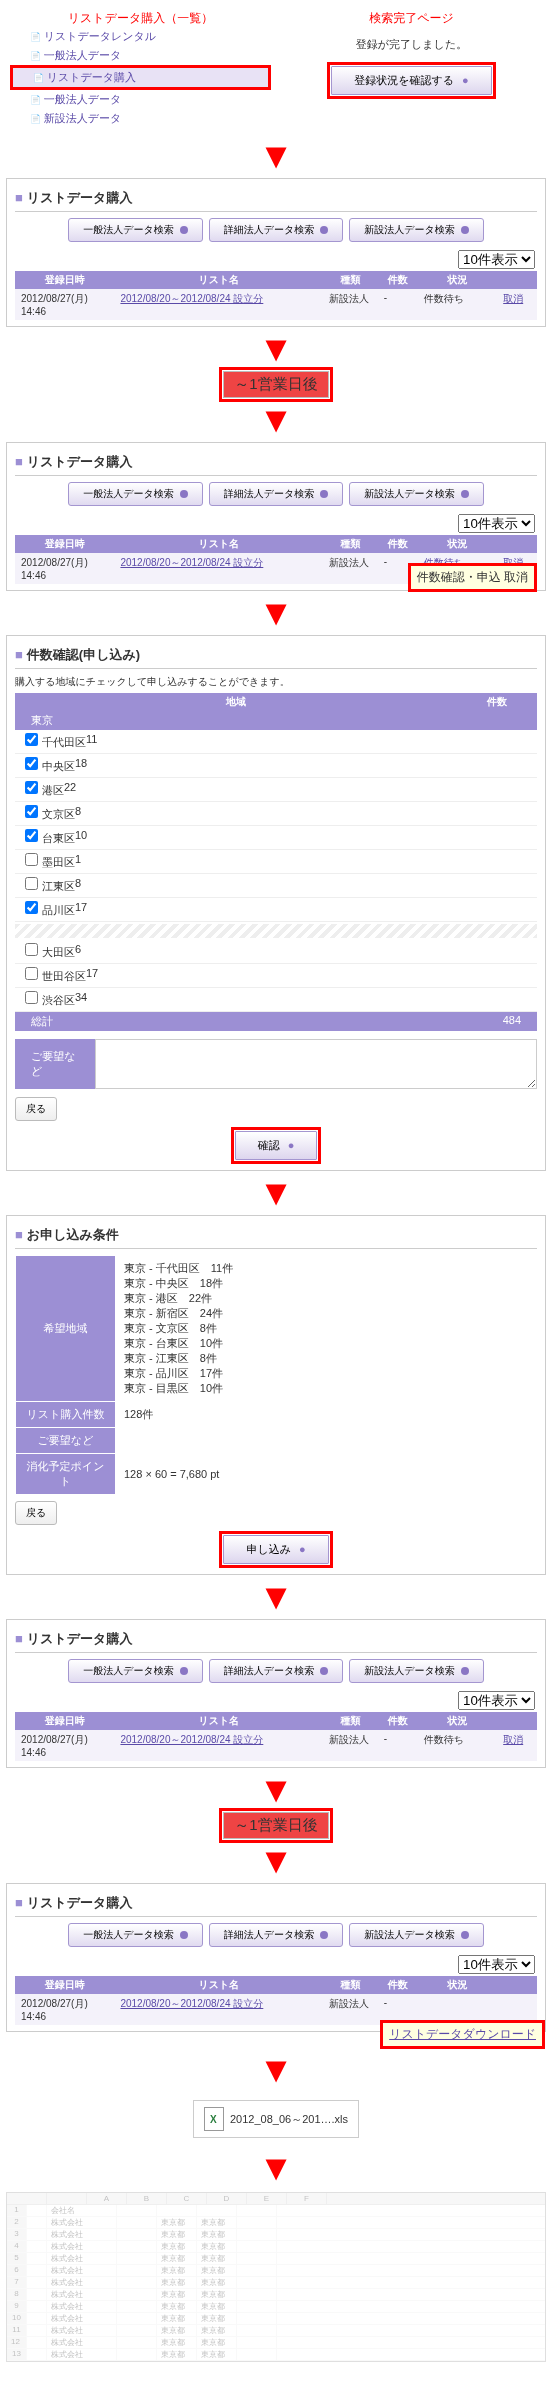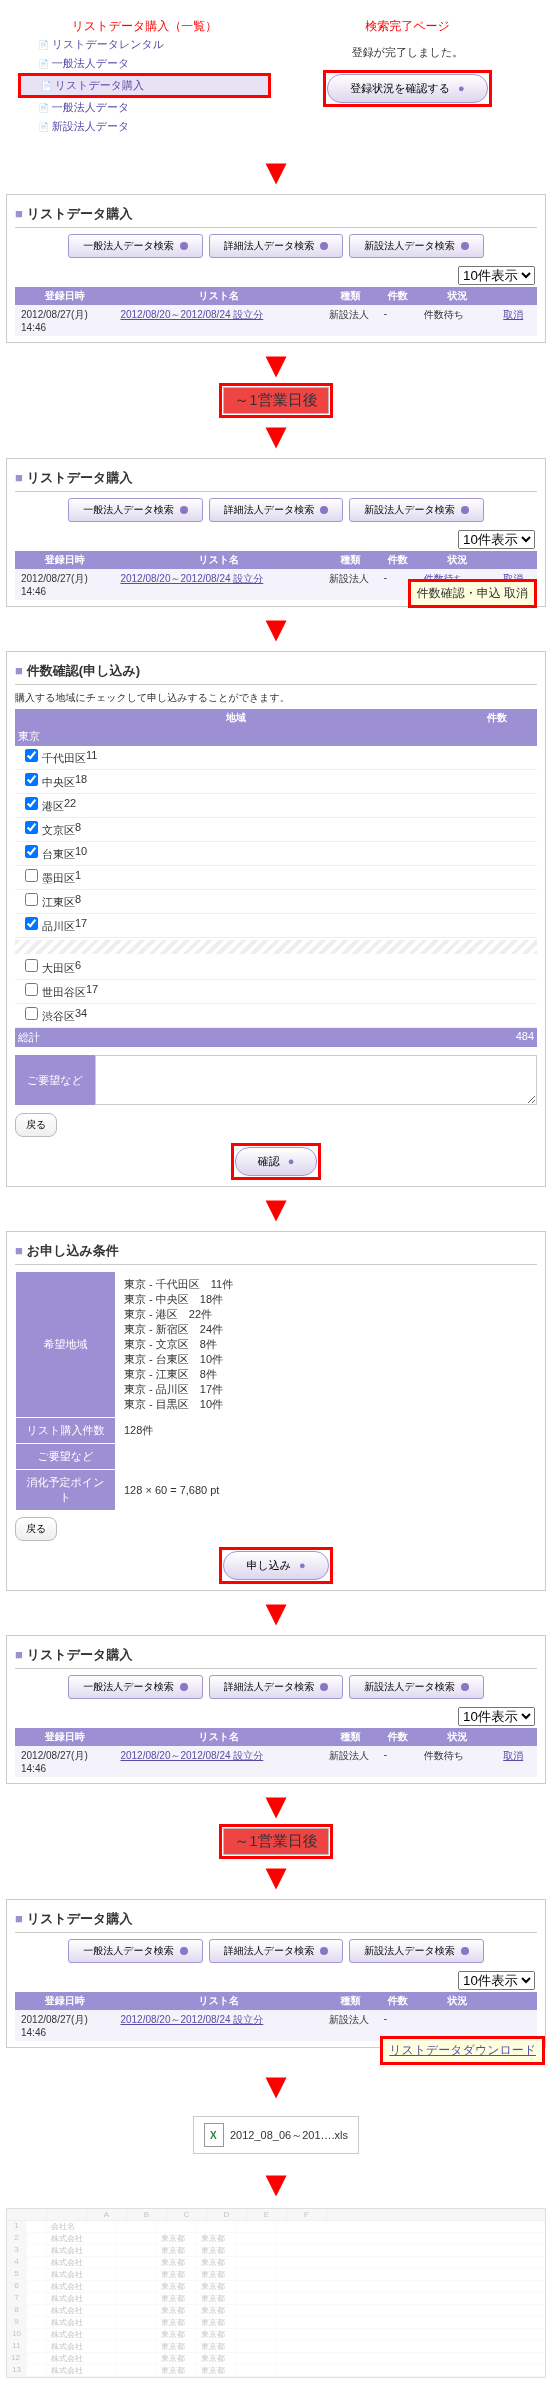--- a/index.html
+++ b/index.html
@@ -17,26 +17,26 @@
 .nav-list li{padding:2px 0 2px 20px;position:relative}
 .nav-list li::before{content:"📄 ";font-size:9px}
 .nav-list .sel{border:3px solid red;background:#e8e2f5}
 .arrow{color:red;font-size:36px;text-align:center;line-height:1}
 .tbl-hdr{display:flex;background:#9c8fd4;color:#fff;font-size:10px;font-weight:bold}
 .tbl-hdr>div{padding:2px 6px;text-align:center}
 .tbl-row{display:flex;font-size:10px;background:#f4f2fa}
 .tbl-row>div{padding:3px 6px}
 .link{color:#5a4aa8;text-decoration:underline;cursor:pointer}
 .yellow-box{background:#ef4444;border:1px solid #bbb;padding:3px 10px;font-size:15px;display:inline-block}
-.purple-block{background:#9c8fd4;color:#fff;padding:2px 3px;font-size:11px}
+.purple-block{background:#9c8fd4;color:#fff;padding:2px 16px;font-size:11px}
 .check{margin-right:4px}
 .region-row{display:flex;padding:3px 10px;border-bottom:1px solid #eee}
-.big-btn{background:linear-gradient(#fff,#ddd6ee);border:1px solid #a496d0;border-radius:14px;padding:6px 22px;font-size:11px;cursor:pointer;position:relative}
+.big-btn{background:linear-gradient(#fff,#ddd6ee);border:1px solid #a496d0;border-radius:1px;padding:6px 22px;font-size:11px;cursor:pointer;position:relative}
 .big-btn::after{content:"●";color:#8a76c4;margin-left:8px}
-.back-btn{background:linear-gradient(#fff,#eee);border:1px solid #bbb;border-radius:8px;padding:4px 10px;font-size:10px;cursor:pointer}
+.back-btn{background:linear-gradient(#fff,#eee);border:1px solid #bbb;border-radius:3px;padding:4px 10px;font-size:10px;cursor:pointer}
 .cond-tbl{width:100%;border-collapse:collapse;font-size:11px}
 .cond-tbl td{border:1px solid #fff;padding:5px 8px}
 .cond-tbl .lbl{background:#9c8fd4;color:#fff;width:100px;text-align:center}
 .dl-file{background:#fff;border:1px solid #ccc;padding:6px 10px;display:inline-flex;align-items:center;gap:6px;font-size:11px;margin:6px auto}
 .xls-ico{width:20px;height:24px;background:#fff;border:1px solid #999;position:relative;display:inline-block}
 .xls-ico::after{content:"X";color:#2a7e3e;font-weight:bold;font-size:10px;position:absolute;left:5px;top:6px}
 .ctx-menu{border:1px solid #aaa;background:#f7f7f7;font-size:11px;display:inline-block}
 .ctx-menu div{padding:3px 14px 3px 8px;border-bottom:1px solid #eee}
 .excel{border:1px solid #999;margin:6px;font-size:8px}
 .excel-hdr{display:flex;background:#e8e8e8;border-bottom:1px solid #ccc}
@@ -45,21 +45,21 @@
 .excel-row>div{padding:0 4px;border-right:1px solid #eee;min-width:40px;white-space:nowrap;overflow:hidden}
 .sel-opt{font-size:9px;text-align:right;padding:2px}
 .tooltip{position:absolute;background:#ffffe0;border:1px solid #999;padding:3px 6px;font-size:12px;z-index:5}
 .col-dt{width:100px}.col-nm{width:210px}.col-tp{width:55px}.col-ct{width:40px}.col-st{width:80px}.col-ac{width:40px}
 .faded{opacity:0.3;filter:blur(0.4px)}
 .dl-panel{position:relative}
 </style>
 </head>
 <body>
 
-<div class="flex" style="gap:10px;padding:18px">
+<div class="flex" style="gap:10px;padding:10px">
  <div style="flex:1">
   <div class="red-title">リストデータ購入（一覧）</div>
   <ul class="nav-list">
    <li>リストデータレンタル</li>
    <li>一般法人データ</li>
    <li class="sel">リストデータ購入</li>
    <li>一般法人データ</li>
    <li>新設法人データ</li>
   </ul>
  </div>

